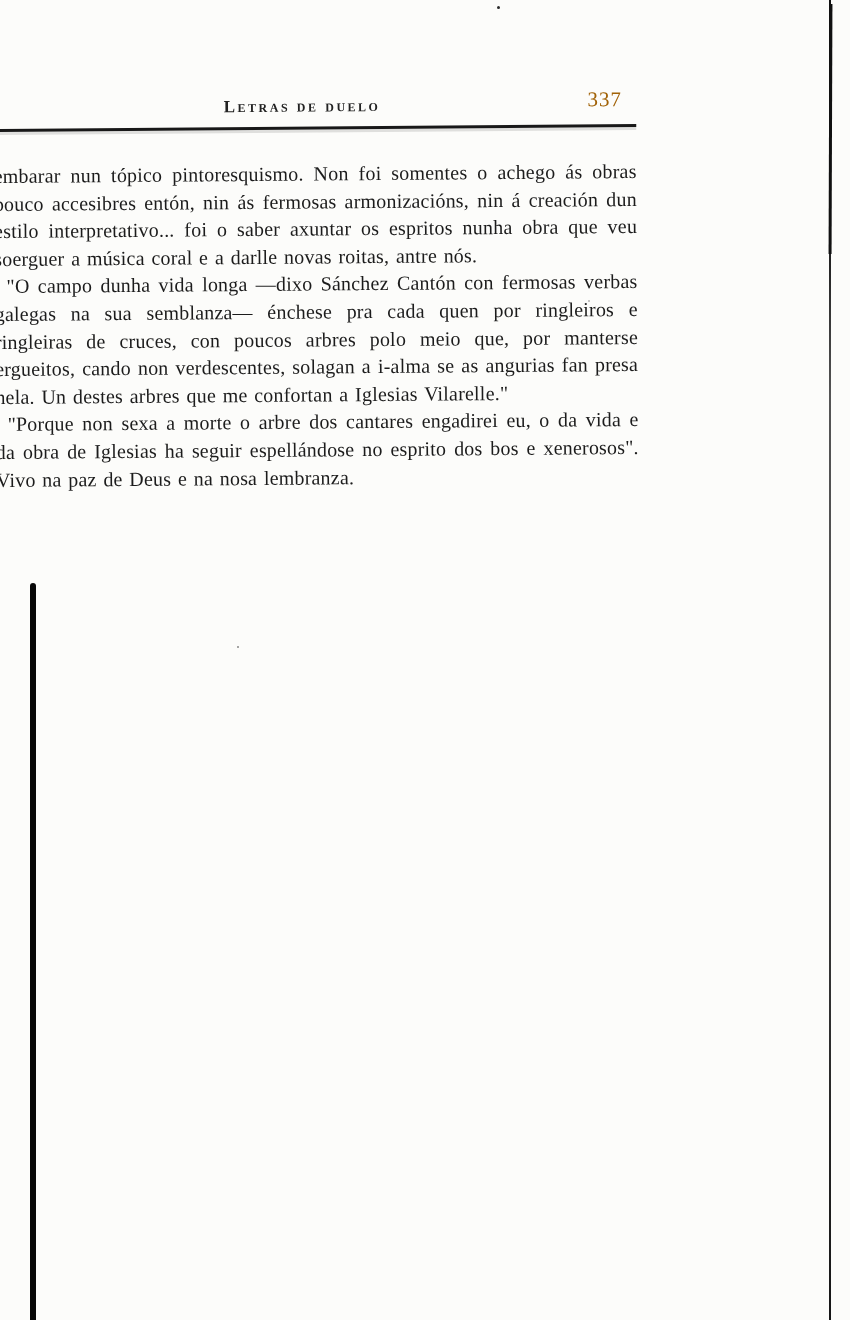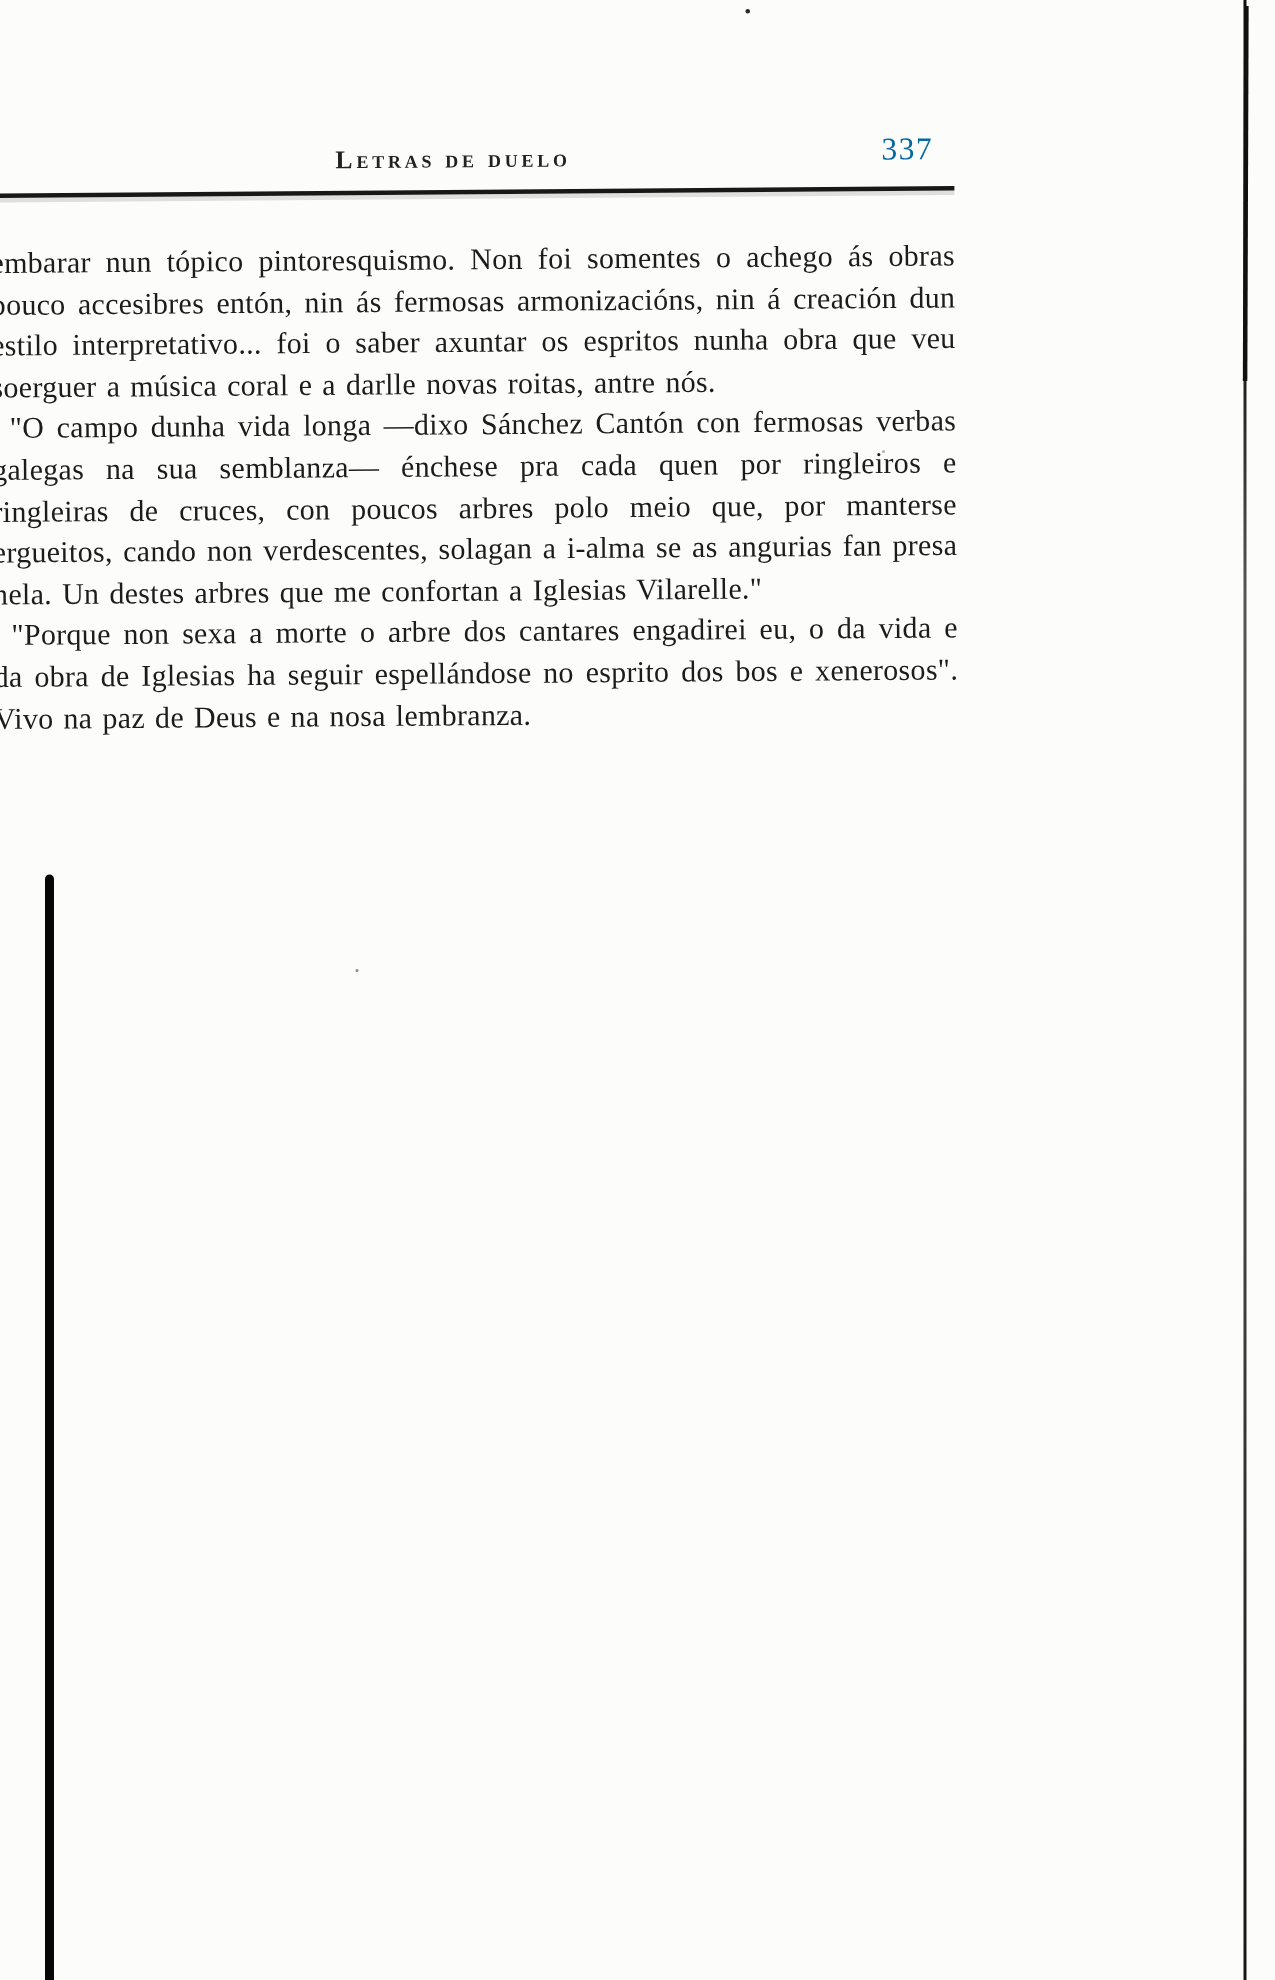--- a/index.html
+++ b/index.html
@@ -40,21 +40,21 @@
     font-weight: 600;
     letter-spacing: 2.5px;
     color: #222;
     white-space: nowrap;
   }
   .page-number {
     position: absolute;
     right: 14px;
     top: -4px;
     font-size: 21px;
-    color: #0369a1;
+    color: #a16207;
     letter-spacing: 1px;
   }
 
   .rule {
     margin-top: 7px;
     height: 3px;
     background: #181818;
     box-shadow: 0 3px 0 rgba(20,20,20,0.12);
   }
 

